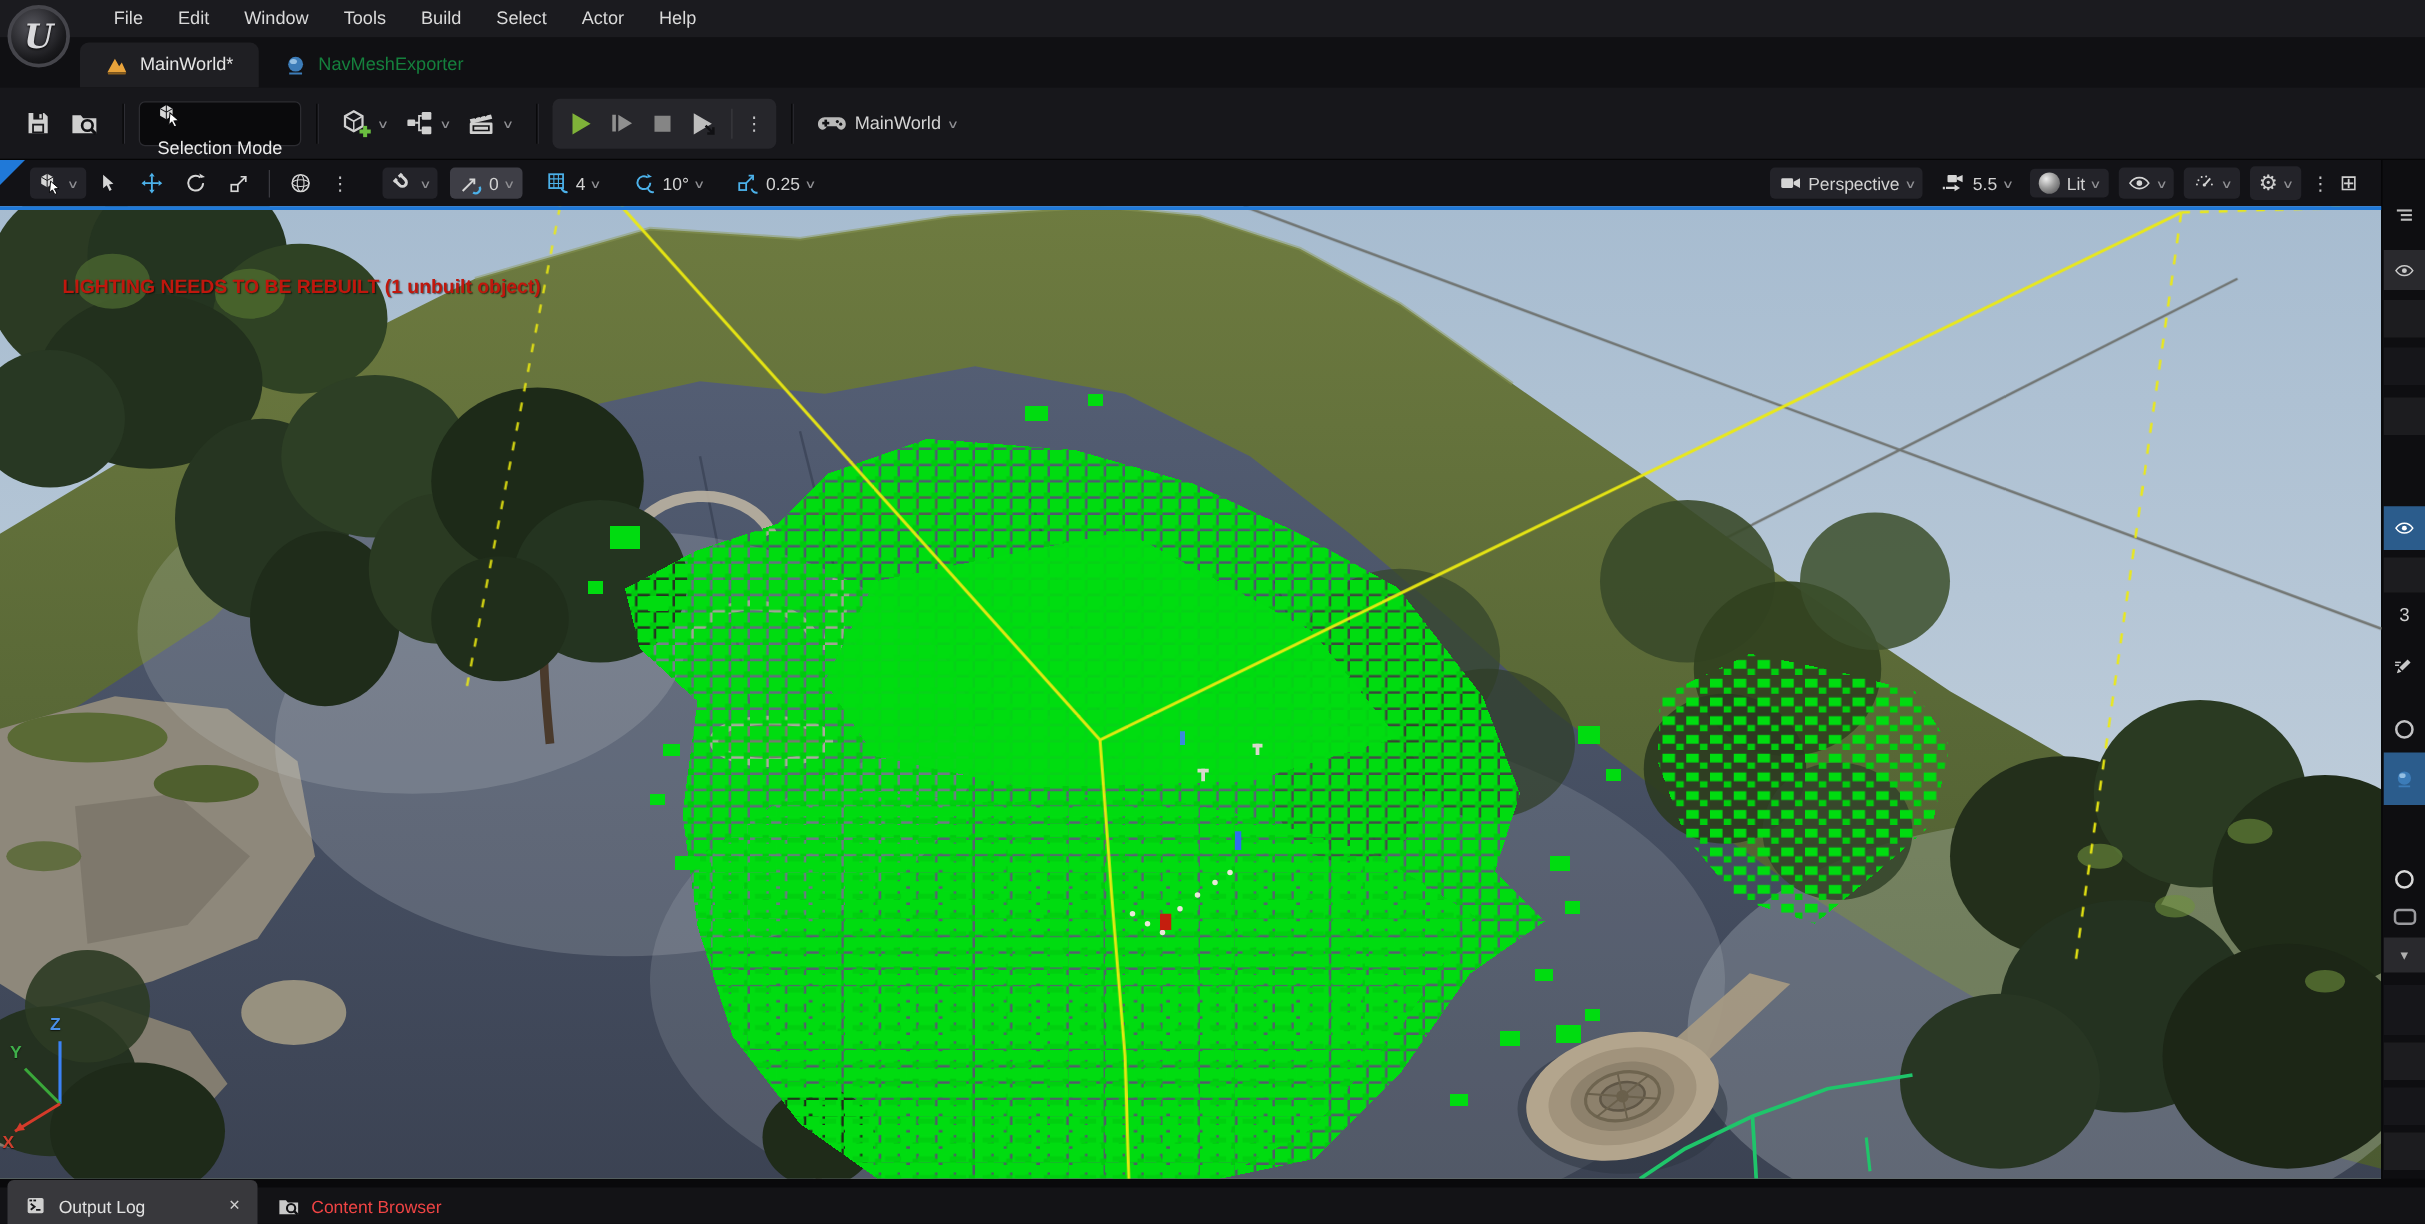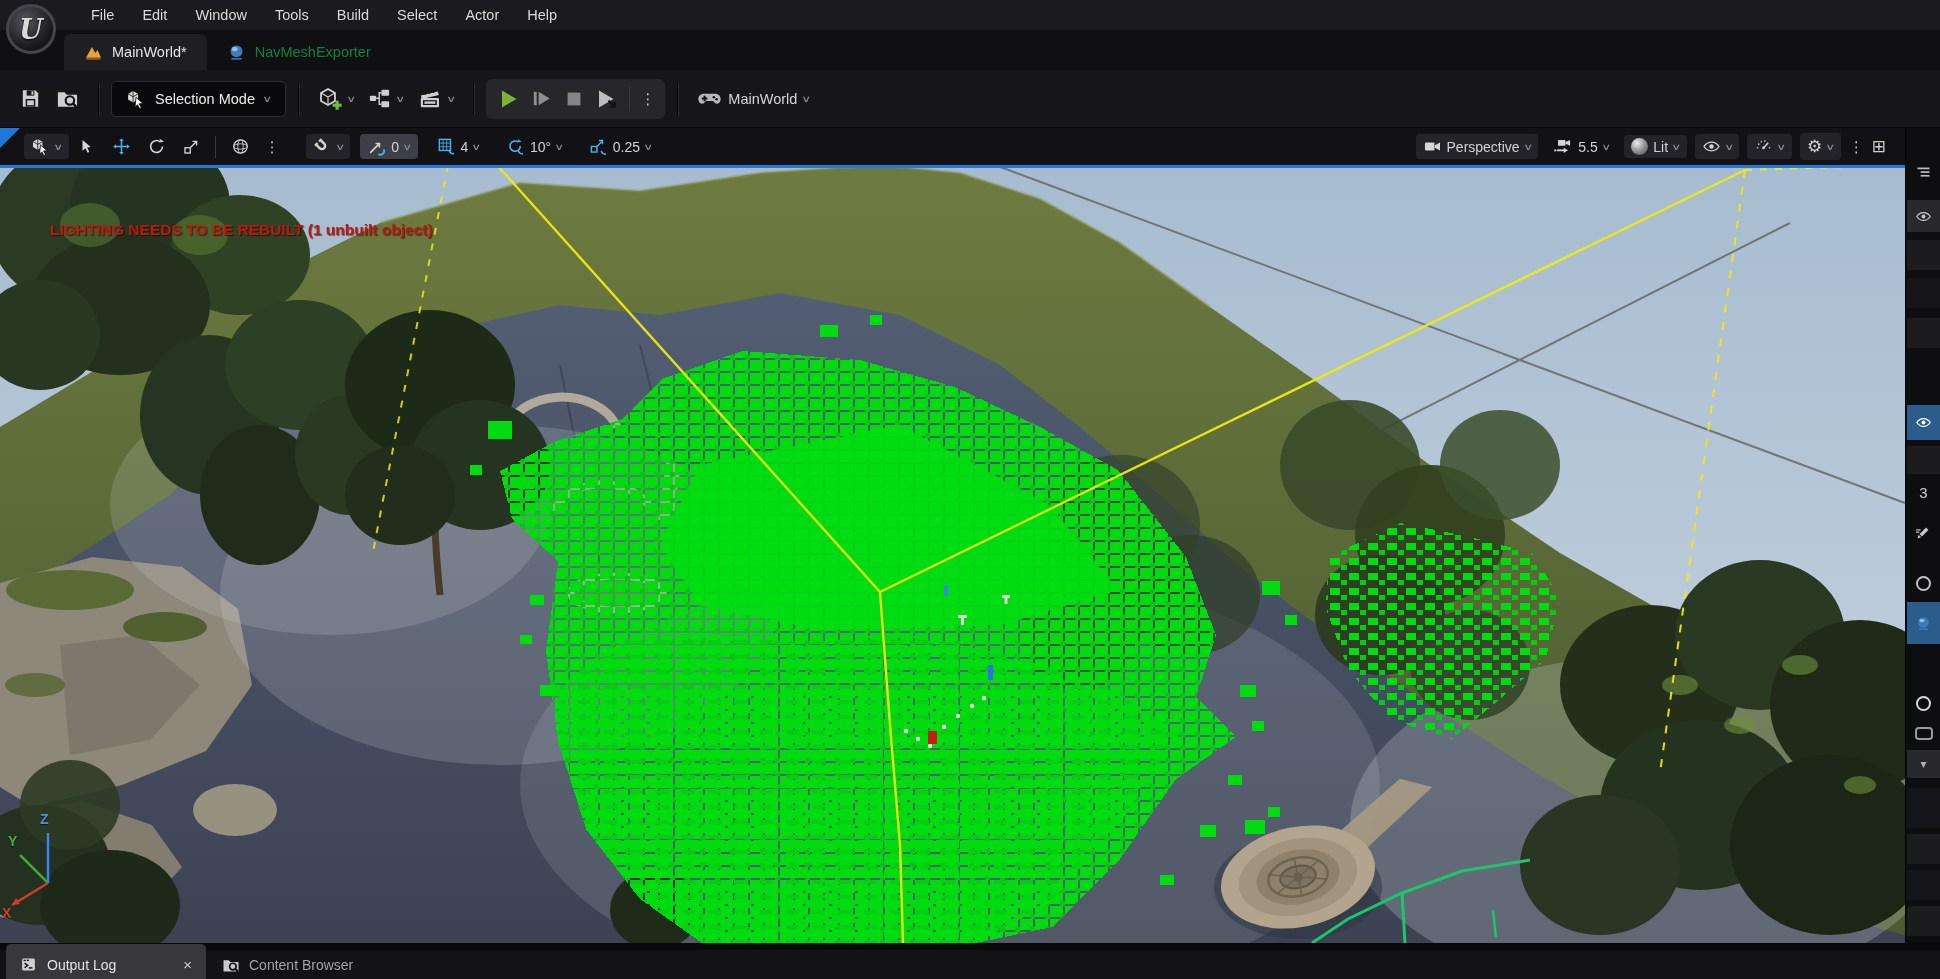--- a/index.html
+++ b/index.html
@@ -19,22 +19,22 @@
 
   .tabbar { top:30px; height:40px; background:#101013; padding-left:64px; }
   .tab { display:flex; align-items:center; gap:9px; height:36px; margin-top:4px;
          padding:0 20px; border-radius:7px 7px 0 0; font-size:14.5px; }
   .tab.selected { background:#1f1f23; color:#e4e4e4; }
   .tab.unselected { color:#15803d; }
 
   .toolbar { top:70px; height:58px; background:#17171b; border-bottom:1px solid #050506; padding-left:12px; }
   .tbtn { display:flex; align-items:center; gap:6px; padding:7px; border-radius:4px; }
   .vdiv { width:1px; height:32px; background:#060607; box-shadow:1px 0 0 #2d2d33; margin:0 12px; flex:none; }
-  .pill { display:flex; align-items:center; gap:9px; height:36px; padding:0 14px;
-          background:#0a0a0c; border:1px solid #2c2c31; border-radius:5px; font-size:14.5px; color:#ececec; }
+  .pill { display:flex; gap:9px; height:36px; padding:0 14px;
+          background:#0a0a0c; border:1px solid #2c2c31; border-radius:5px; font-size:14.5px; color:#ececec;flex-direction:column; }
   .play-cluster { display:flex; align-items:center; gap:10px; height:40px; padding:0 10px;
                   background:#26262b; border-radius:6px; }
   .chev { font-size:9px; color:#8f8f93; transform:scaleX(1.5); display:inline-block; }
   .kebab { font-size:15px; color:#c2c2c4; letter-spacing:0; }
 
   .vptoolbar { top:128px; height:37px; background:#121216; padding:0 6px; gap:2px; }
   .vbtn { display:flex; align-items:center; gap:5px; padding:3px 7px; border-radius:4px;
           color:#d2d2d2; font-size:14px; }
   .vbtn.dark { background:#232329; }
   .vbtn.hl { background:#3e3e46; }
@@ -61,21 +61,21 @@
   .strip-row-faint { background:#16161a; }
   .ring  { width:15px; height:15px; border:2.5px solid #c2c2c4; border-radius:50%; }
   .roundrect { width:18px; height:13px; border:2px solid #9a9a9e; border-radius:4px; }
 
   
   .gapstrip { top:943px; height:7px; background:#09090b; }
   .statusbar { top:950px; height:29px; background:#131316; padding-left:6px; z-index:9; }
   .status-tab { display:flex; align-items:center; gap:10px; height:42px; padding:0 14px;
                 background:#38383c; border-radius:5px 5px 0 0; font-size:14px; color:#e2e2e2; width:200px; }
   .status-tab .close { margin-left:auto; color:#cfcfcf; font-size:15px; }
-  .status-item { display:flex; align-items:center; gap:9px; padding:0 16px; font-size:14px; color:#a3a3a3; }
+  .status-item { display:flex; align-items:center; gap:9px; padding:0 16px; font-size:14px; color:#ef4444; }
 
   .lit-sphere { width:17px; height:17px; border-radius:50%;
                 background:radial-gradient(circle at 35% 30%, #ededed, #9a9a9a 45%, #47474a); }
   .gear-glyph { font-size:17px; color:#cfcfcf; }
   .quad-glyph { font-size:17px; color:#cfcfcf; }
   .icon { flex:none; display:block; }
 </style>
 </head>
 <body>
 

